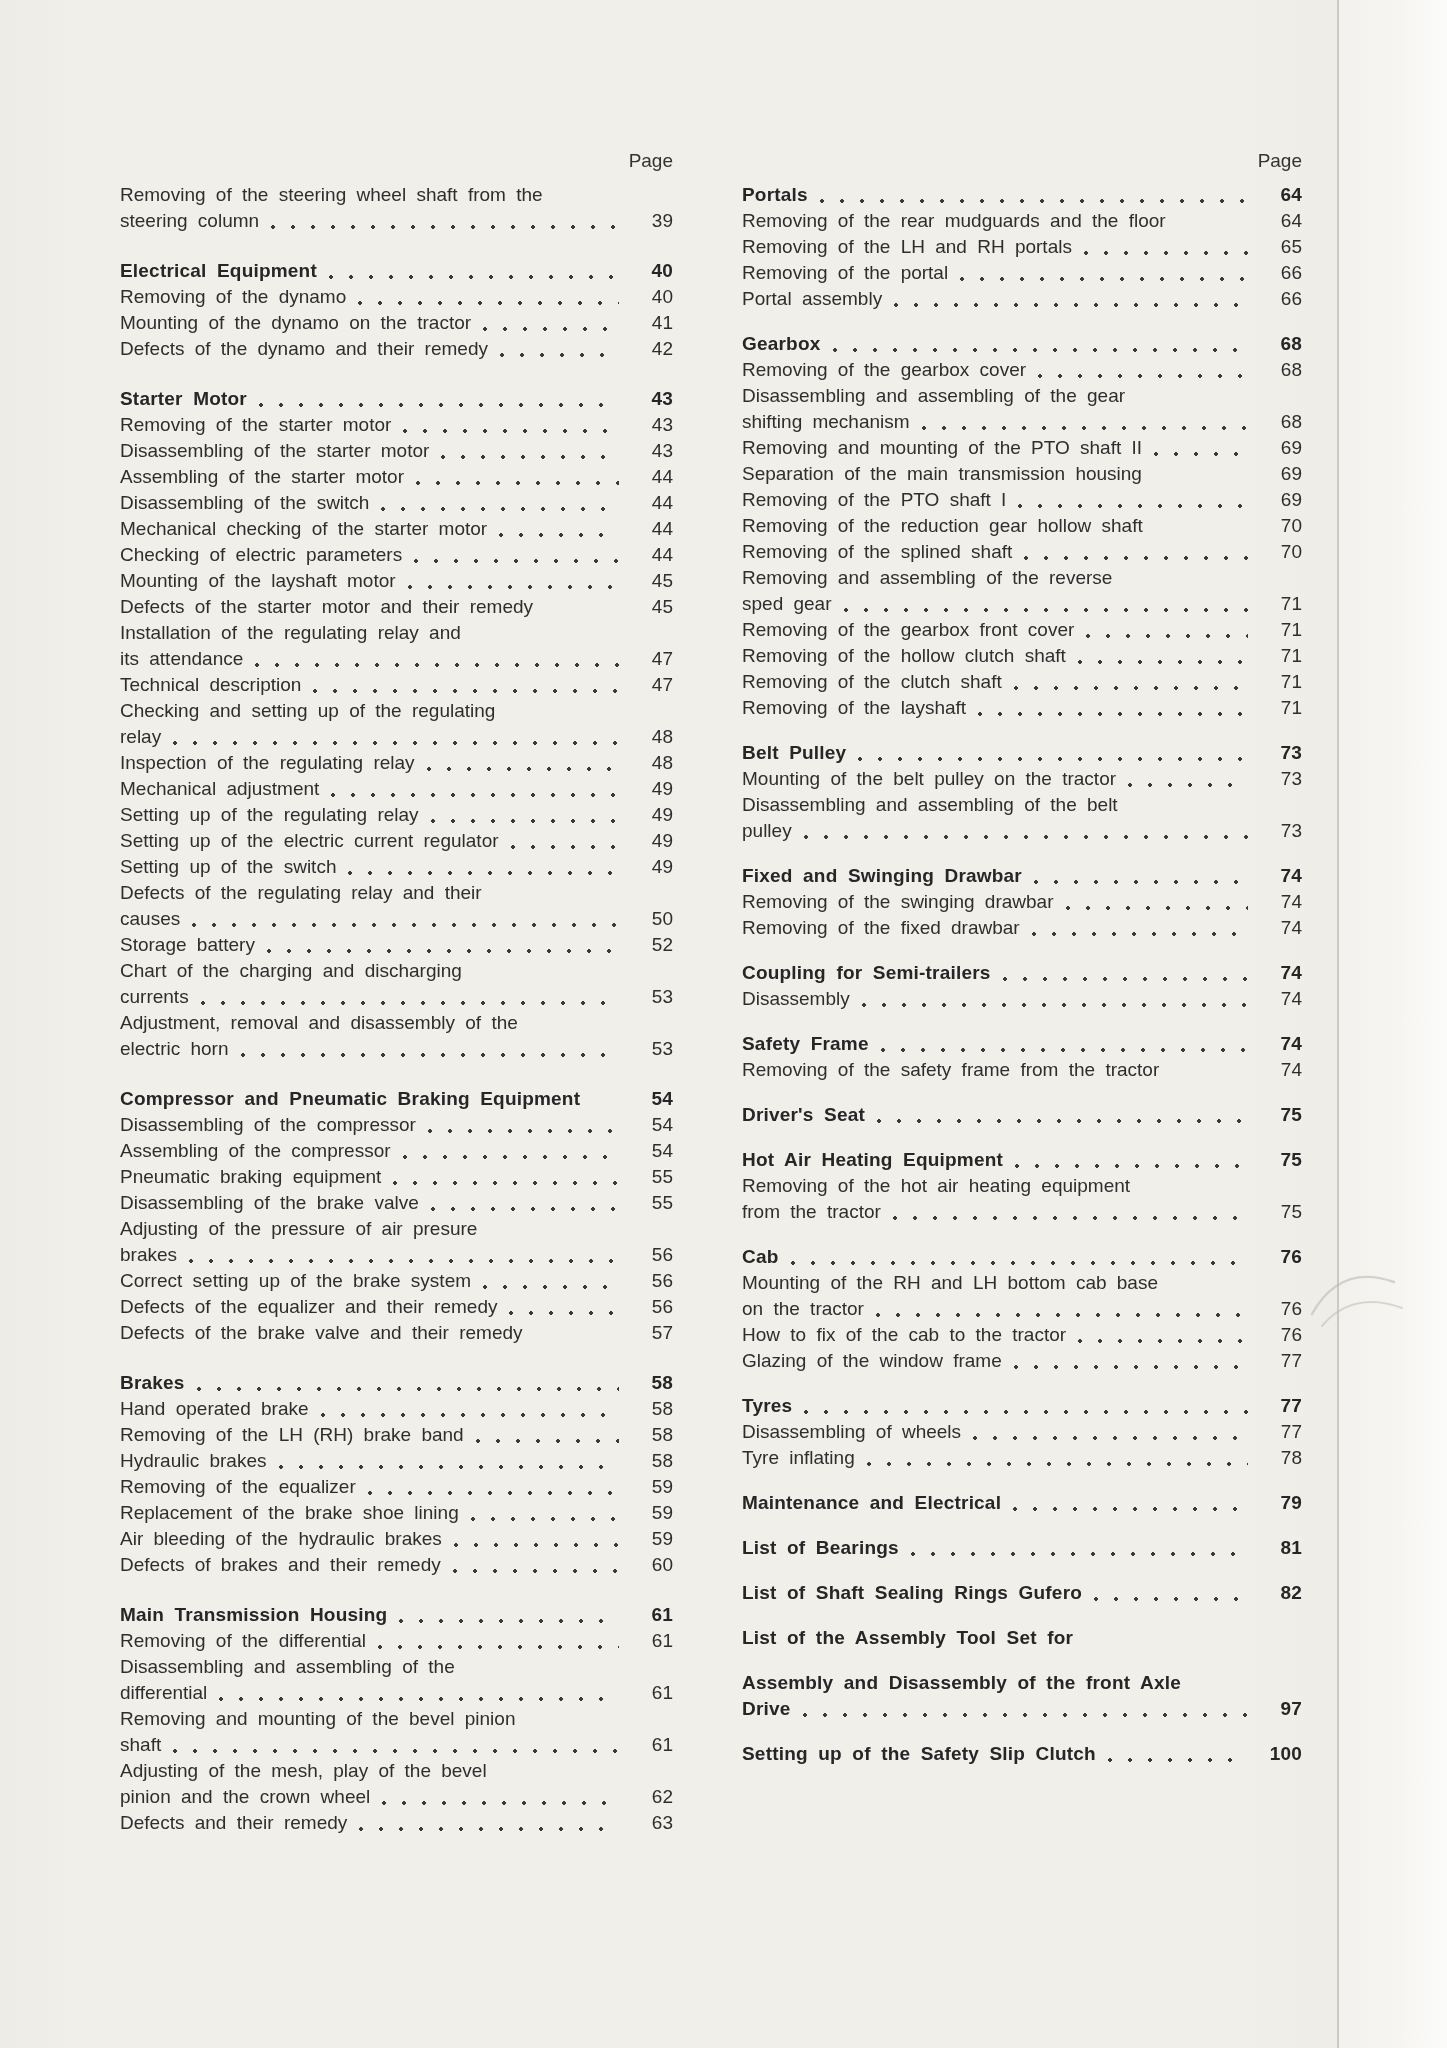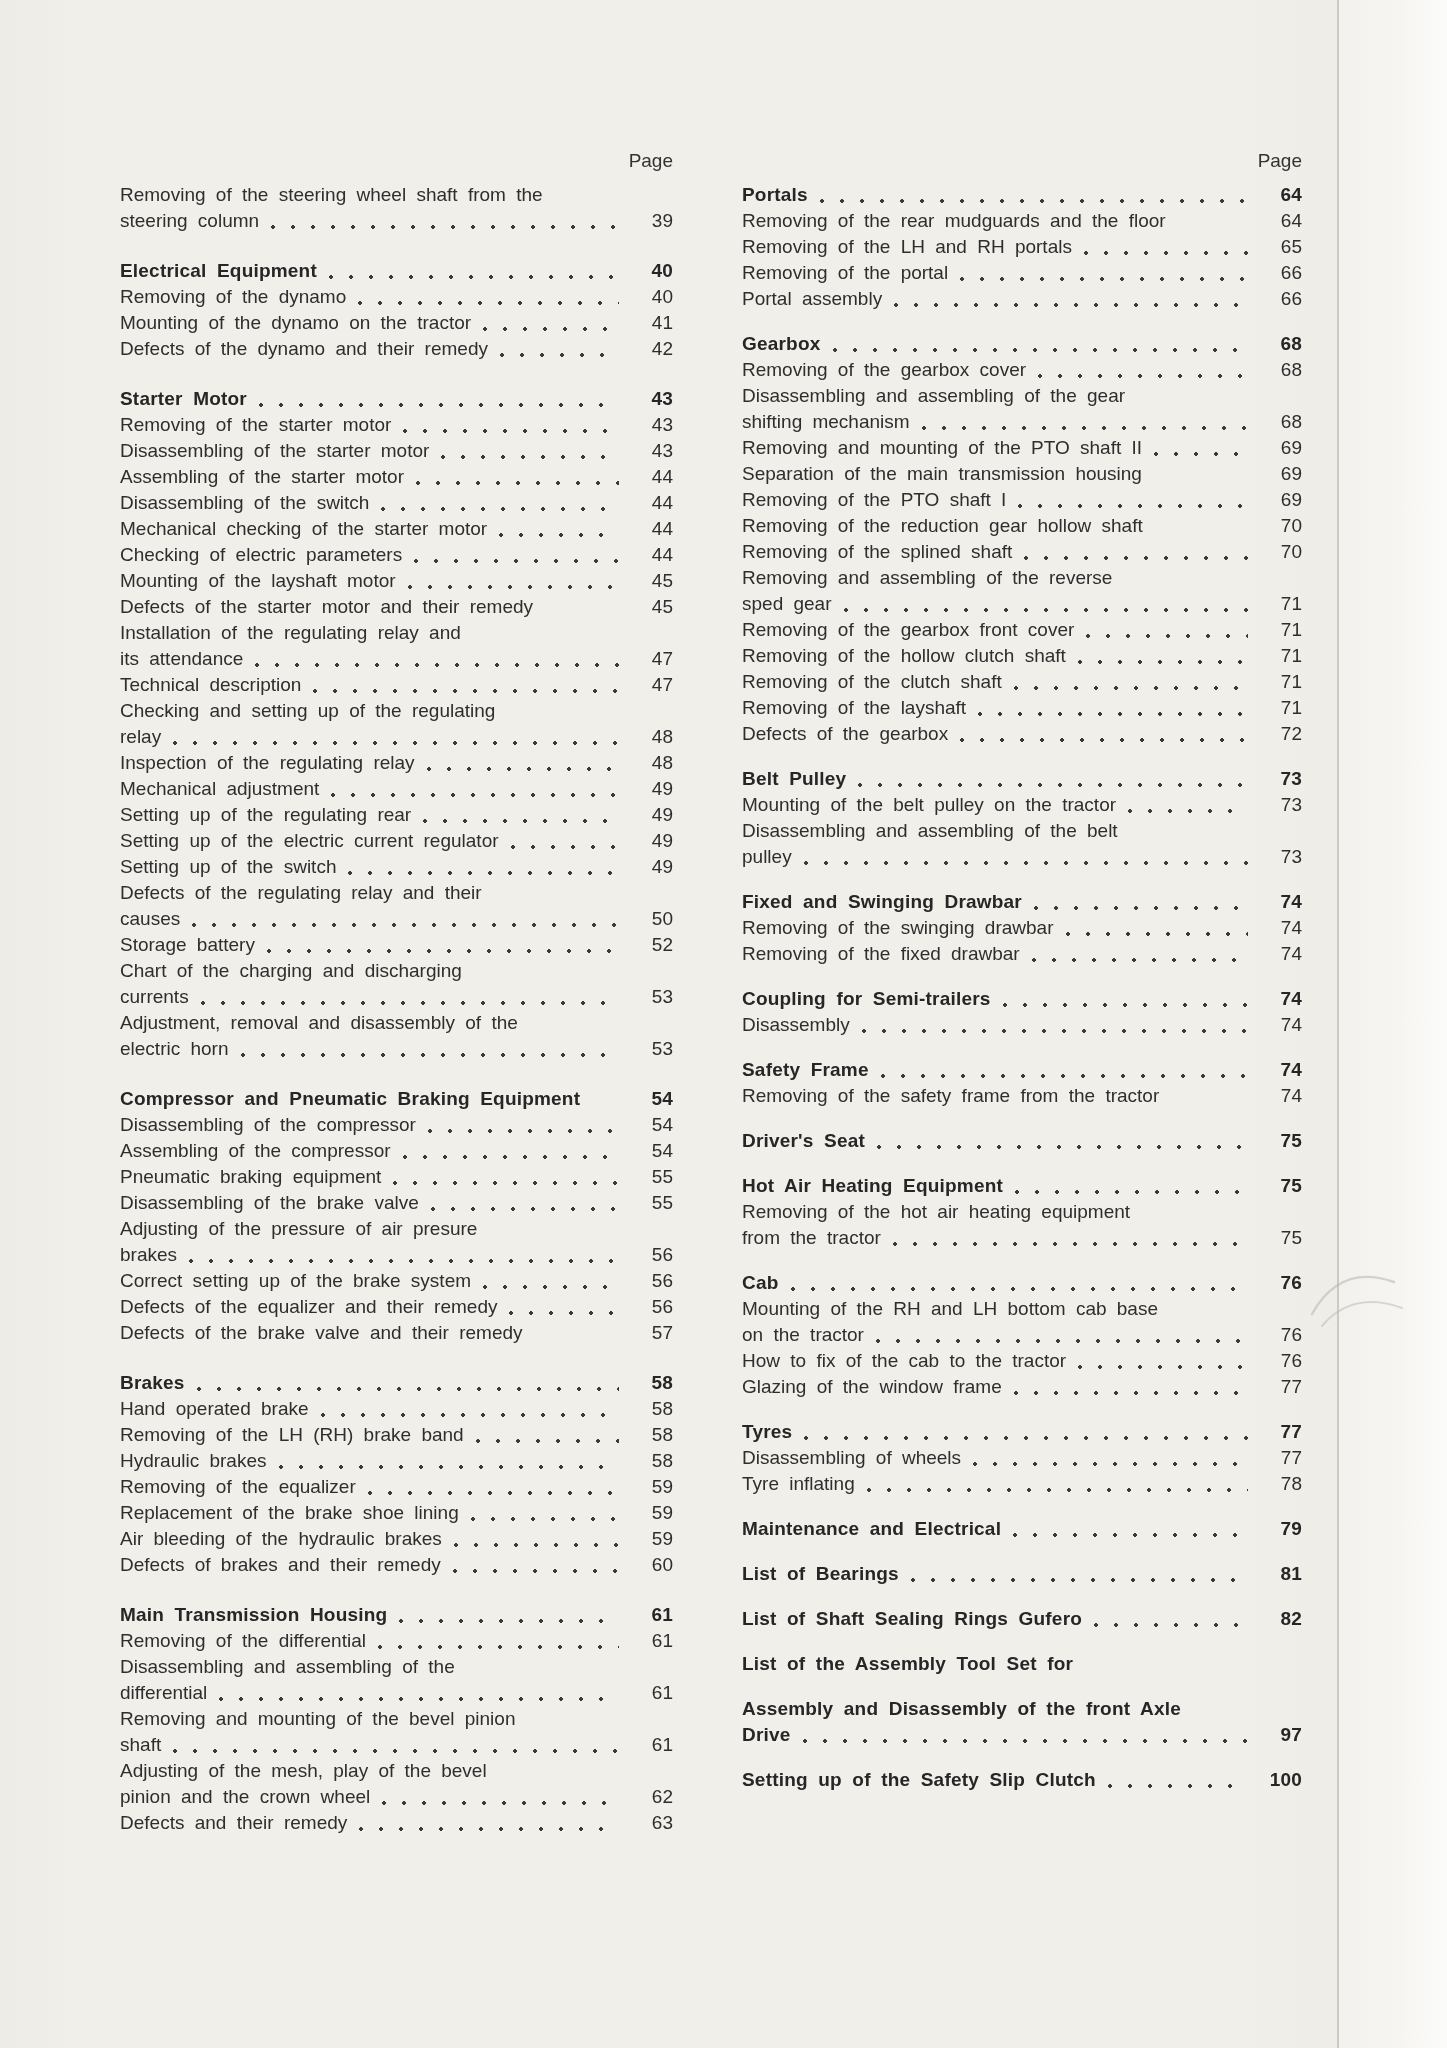--- a/index.html
+++ b/index.html
@@ -192,21 +192,21 @@
           </div>
           <div class="entry">
             <div class="row">
               <span class="txt">Mechanical adjustment</span>
               <span class="leader dotted"></span>
               <span class="num">49</span>
             </div>
           </div>
           <div class="entry">
             <div class="row">
-              <span class="txt">Setting up of the regulating rear</span>
+              <span class="txt">Setting up of the regulating relay</span>
               <span class="leader dotted"></span>
               <span class="num">49</span>
             </div>
           </div>
           <div class="entry">
             <div class="row">
               <span class="txt">Setting up of the electric current regulator</span>
               <span class="leader dotted"></span>
               <span class="num">49</span>
             </div>
@@ -551,27 +551,20 @@
               <span class="num">71</span>
             </div>
           </div>
           <div class="entry">
             <div class="row">
               <span class="txt">Removing of the layshaft</span>
               <span class="leader dotted"></span>
               <span class="num">71</span>
             </div>
           </div>
-          <div class="entry">
-            <div class="row">
-              <span class="txt">Defects of the gearbox</span>
-              <span class="leader dotted"></span>
-              <span class="num">72</span>
-            </div>
-          </div>
         </div>
         <div class="section">
           <div class="entry bold">
             <div class="row">
               <span class="txt">Belt Pulley</span>
               <span class="leader dotted"></span>
               <span class="num">73</span>
             </div>
           </div>
           <div class="entry">

